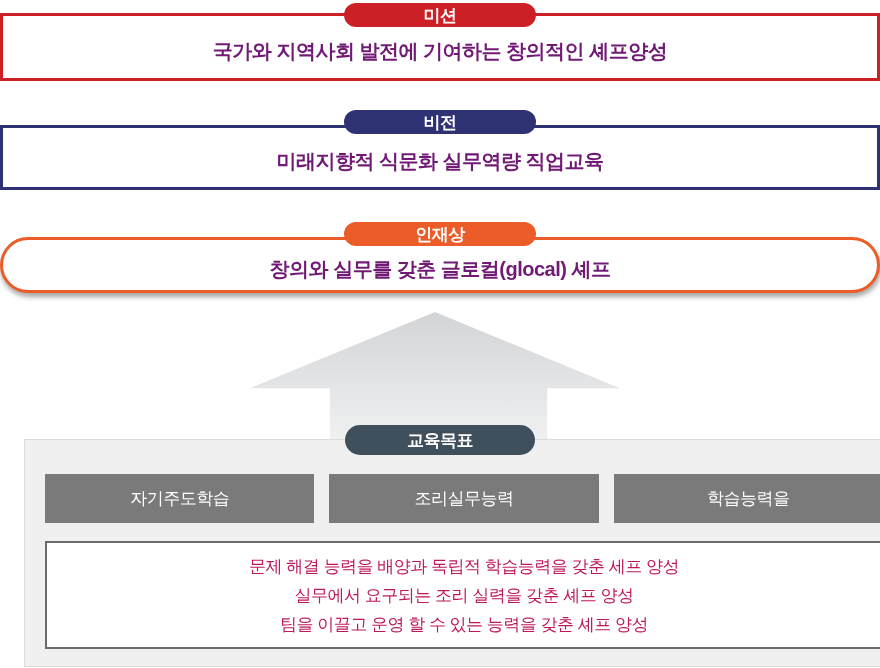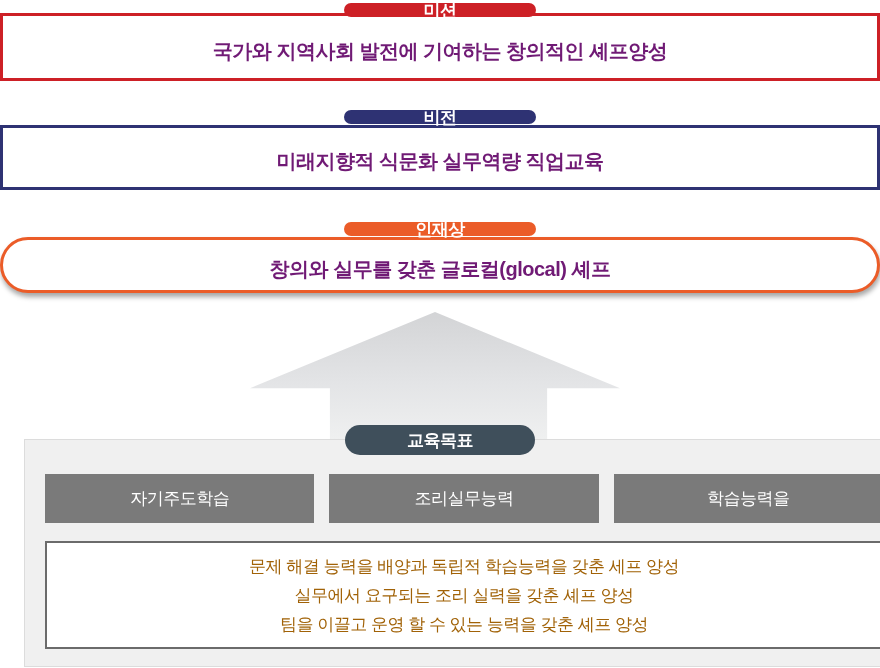--- a/index.html
+++ b/index.html
@@ -42,21 +42,21 @@
     border-radius: 30px;
     box-shadow: 1px 4px 5px rgba(0,0,0,0.35);
   }
 
   
   .badge {
     position: absolute;
     left: 50%;
     transform: translateX(-50%);
     width: 192px;
-    height: 14px;
+    height: 24px;
     border-radius: 15px;
     color: #ffffff;
     font-size: 17px;
     font-weight: bold;
     letter-spacing: -0.5px;
     display: flex;
     align-items: center;
     justify-content: center;
     z-index: 3;
   }
@@ -119,21 +119,21 @@
     border: 2px solid #6b6b6b;
     display: flex;
     flex-direction: column;
     align-items: center;
     justify-content: center;
   }
   .goals-desc-box p {
     margin: 0;
     font-size: 17px;
     line-height: 29px;
-    color: #a16207;
+    color: #be185d;
     letter-spacing: -0.5px;
     text-align: center;
   }
 </style>
 </head>
 <body>
 
 <div class="canvas">
 
   <div class="tier-box mission-box" style="border-color: rgb(205, 32, 38);">

